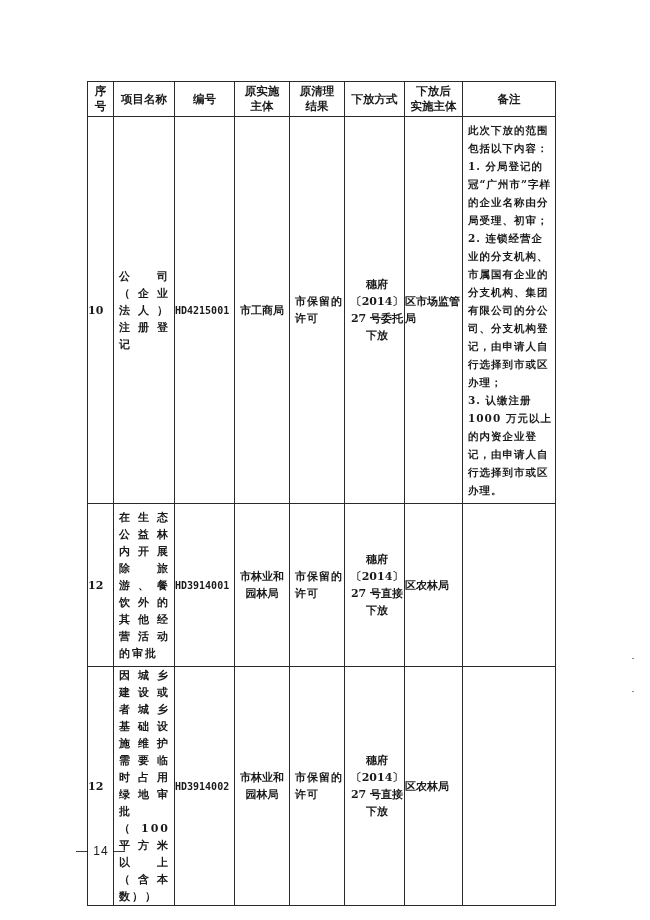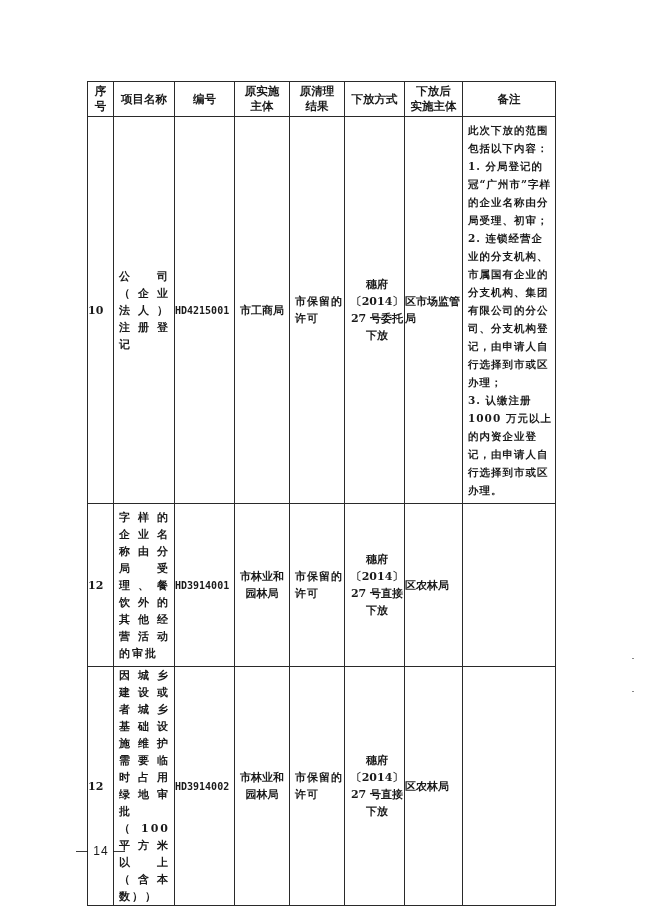--- a/index.html
+++ b/index.html
@@ -88,21 +88,21 @@
         <td class="c-new">区市场监管局</td>
         <td class="c-note">
           <span class="note-line">此次下放的范围包括以下内容：</span>
           <span class="note-line">1. 分局登记的冠“广州市”字样的企业名称由分局受理、初审；</span>
           <span class="note-line">2. 连锁经营企业的分支机构、市属国有企业的分支机构、集团有限公司的分公司、分支机构登记，由申请人自行选择到市或区办理；</span>
           <span class="note-line">3. 认缴注册 1000 万元以上的内资企业登记，由申请人自行选择到市或区办理。</span>
         </td>
       </tr>
       <tr class="row11">
         <td class="c-no">12</td>
-        <td class="c-name">字样的企业名称由分局受理、餐饮外的其他经营活动的审批</td>
+        <td class="c-name">在生态公益林内开展除旅游、餐饮外的其他经营活动的审批</td>
         <td class="c-code">HD3914001</td>
         <td class="c-org">市林业和园林局</td>
         <td class="c-result">市保留的许可</td>
         <td class="c-method">穗府〔2014〕27 号直接下放</td>
         <td class="c-new">区农林局</td>
         <td class="c-note"></td>
       </tr>
       <tr class="row12">
         <td class="c-no">12</td>
         <td class="c-name">因城乡建设或者城乡基础设施维护需要临时占用绿地审批（100 平方米以上（含本数））</td>

